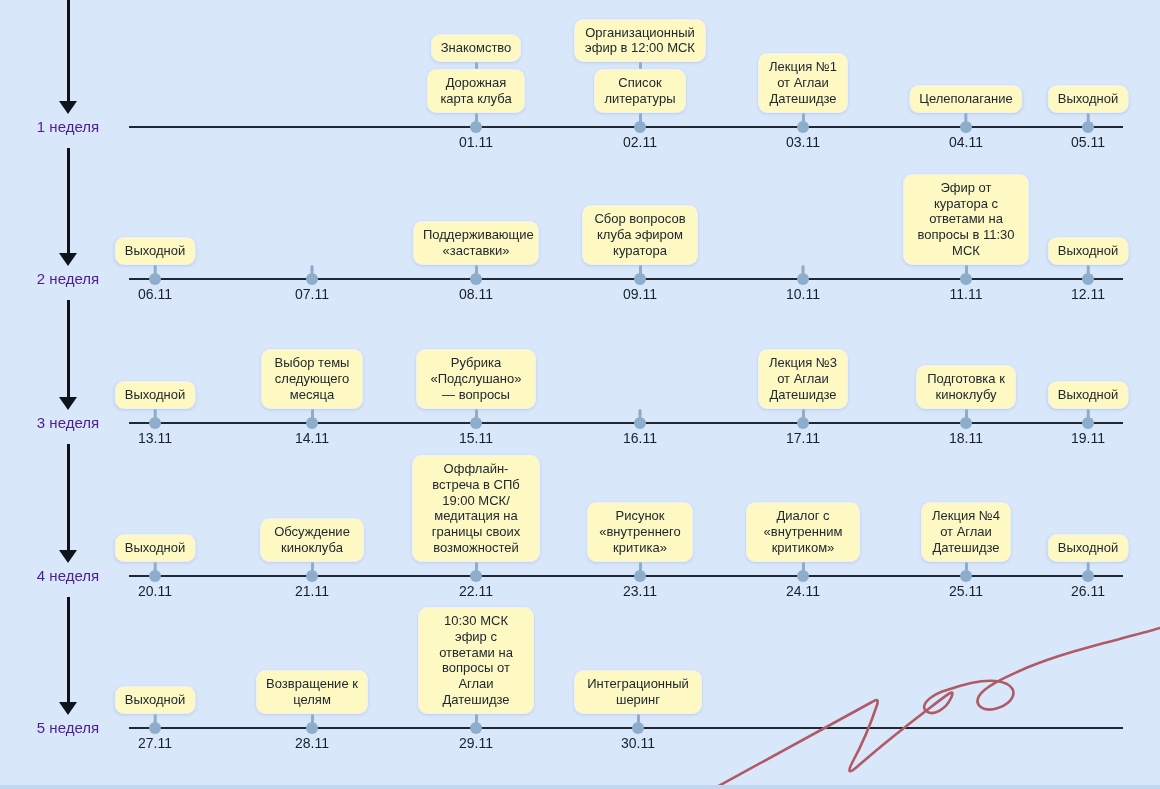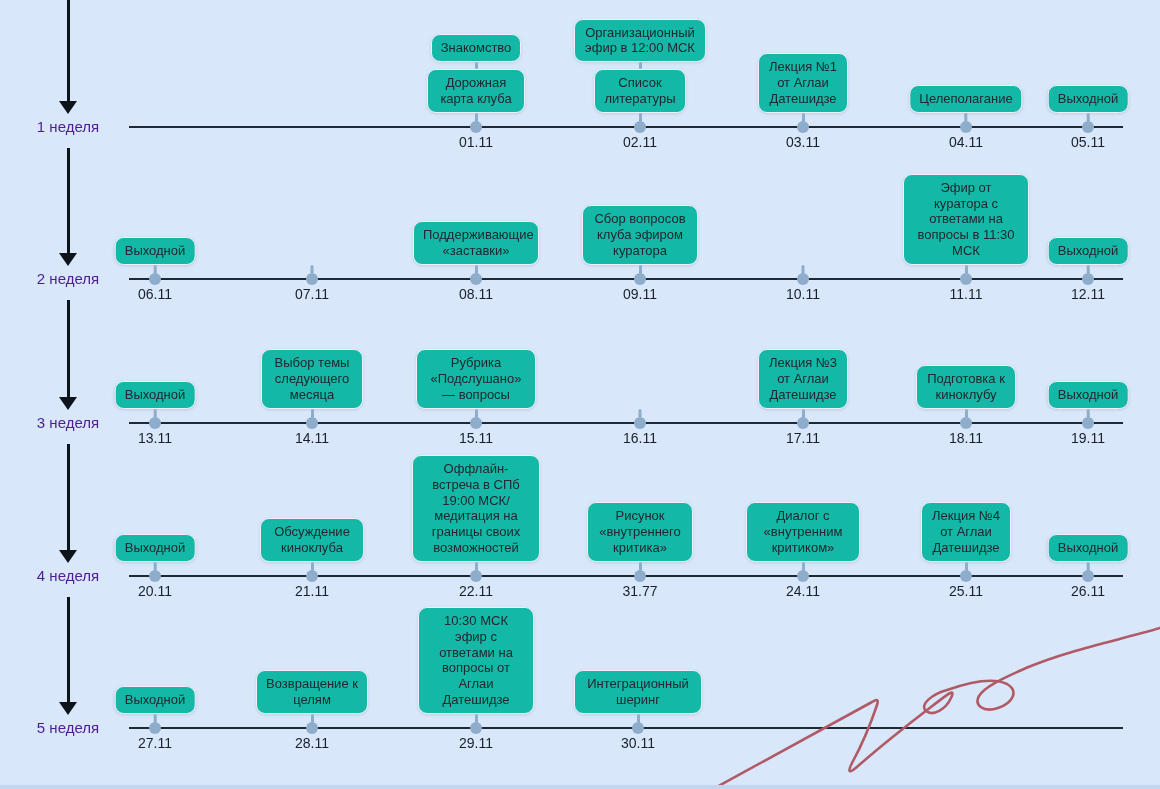--- a/index.html
+++ b/index.html
@@ -9,21 +9,21 @@
     font-family:"Liberation Sans","DejaVu Sans",sans-serif;
     color:#1c2430;
   }
   .tl{position:absolute;left:129px;width:994px;height:2px;background:#1f2934;}
   .wk{position:absolute;left:10px;width:116px;text-align:center;font-size:15px;color:#4c1d95;transform:translateY(-55%);}
   .aseg{position:absolute;left:67px;width:3px;background:#0e141b;}
   .ahead{position:absolute;left:59px;width:0;height:0;border-left:9px solid transparent;border-right:9px solid transparent;border-top:13px solid #0e141b;}
   .col{position:absolute;top:0;height:789px;width:0;}
   .stack{position:absolute;left:0;transform:translateX(-50%);bottom:calc(789px - var(--ly) + 5px);display:flex;flex-direction:column;align-items:center;}
   .box{
-    box-sizing:content-box;background:#14b8a6;border:1px solid #eef1f6;border-radius:9px;
+    box-sizing:content-box;background:#fef9c3;border:1px solid #eef1f6;border-radius:9px;
     padding:5px 9px;font-size:13px;line-height:1.22;text-align:center;color:#202830;
     box-shadow:0 1px 3px rgba(120,145,180,0.30);
   }
   .nw{white-space:nowrap;}
   .stem{display:block;width:3px;height:9px;background:#8eadca;border-radius:2px;}
   .stem.s{height:7px;}
   .dot{position:absolute;left:-6px;top:calc(var(--ly) - 6px);width:12px;height:12px;border-radius:50%;background:#8eadca;}
   .date{position:absolute;left:-40px;width:80px;top:calc(var(--ly) + 7px);text-align:center;font-size:14px;color:#18202b;}
   .sig{position:absolute;left:0;top:0;pointer-events:none;}
   .bstrip{position:absolute;left:0;bottom:0;width:100%;height:4px;background:#c2d6f0;}
@@ -235,21 +235,21 @@
     </div>
     <i class="dot"></i>
     <div class="date">22.11</div>
   </div>
   <div class="col" style="left:640px;--ly:576px">
     <div class="stack">
       <div class="box" style="width:86px"><span>Рисунок «внутреннего критика»</span></div>
       <i class="stem"></i>
     </div>
     <i class="dot"></i>
-    <div class="date">31.77</div>
+    <div class="date">23.11</div>
   </div>
   <div class="col" style="left:803px;--ly:576px">
     <div class="stack">
       <div class="box" style="width:94px"><span>Диалог с «внутренним критиком»</span></div>
       <i class="stem"></i>
     </div>
     <i class="dot"></i>
     <div class="date">24.11</div>
   </div>
   <div class="col" style="left:966px;--ly:576px">

